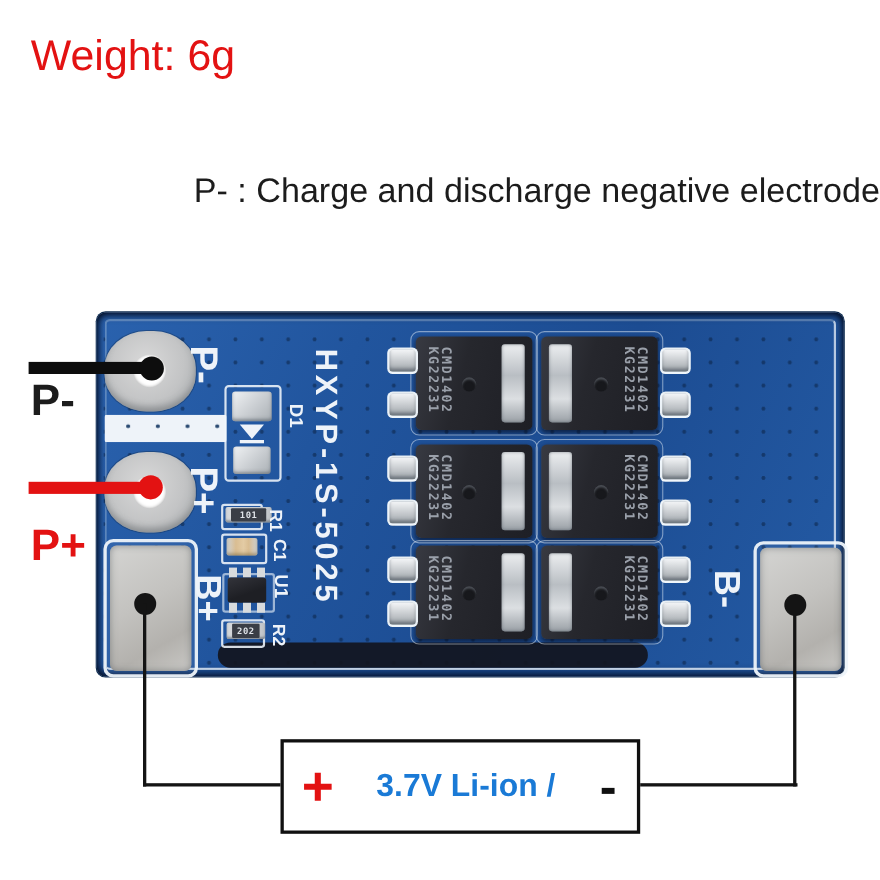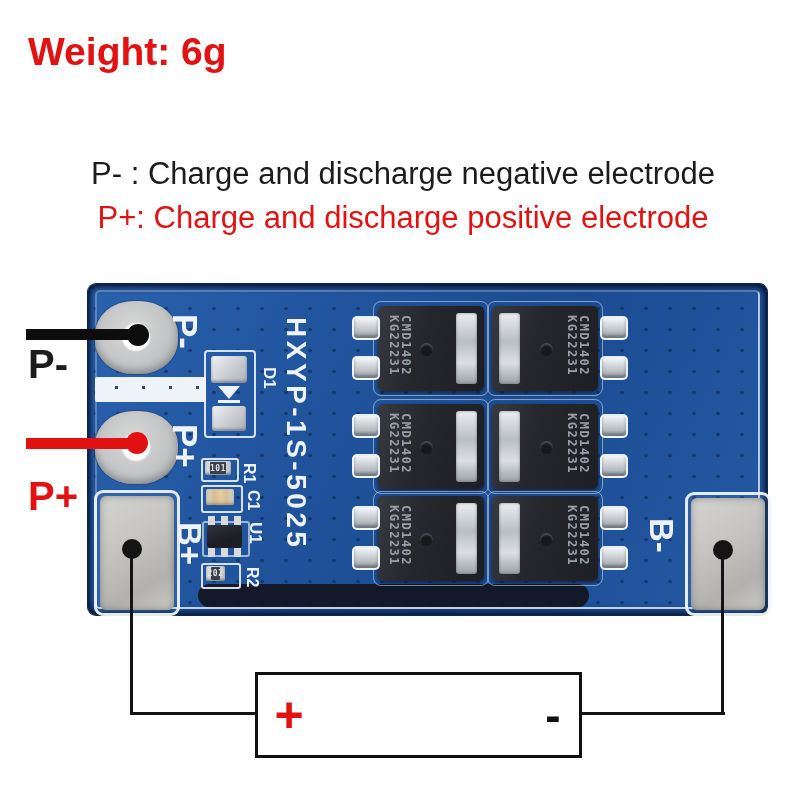--- a/index.html
+++ b/index.html
@@ -2,25 +2,25 @@
 <html style="--accent-red: #e31212; --text-black: #1c1c1c; --liion-blue: #1a7ad6; --lifepo-green: #4e9a17; --silk-white: #eef3f9;"><head>
 <meta charset="utf-8">
 <style>
   html,body{margin:0;padding:0;background:#fff;}
   #stage{position:relative;width:800px;height:800px;background:#fff;overflow:hidden;
          font-family:"Liberation Sans","DejaVu Sans",sans-serif;}
   .abs{position:absolute;}
   .rot{position:absolute;transform:rotate(90deg);transform-origin:top left;white-space:nowrap;}
 
   
-  .weight{left:28px;top:30px;font-size:39px;font-weight:bold;color:var(--accent-red);}
+  .weight{left:28px;top:30px;font-size:39px;font-weight:normal;color:var(--accent-red);}
   .badge{left:486px;top:24px;width:297px;height:75px;border:3.5px solid var(--accent-red);
          border-radius:18px;background:#fff;display:flex;align-items:center;justify-content:center;}
   .badge span{font-size:34px;font-weight:bold;color:var(--accent-red);letter-spacing:-0.5px;}
-  .note{left:0;top:0;width:800px;text-align:center;font-size:31px;padding-left:6px;box-sizing:border-box;}
+  .note{left:0;top:0;width:800px;text-align:right;font-size:31px;padding-left:6px;box-sizing:border-box;}
   .note.neg{top:156px;color:var(--text-black);}
   .note.pos{top:200px;color:var(--accent-red);}
 
   
   .wire{height:11px;width:112px;left:26px;}
   .wire.black{top:329px;background:#0d0d0d;}
   .wire.red{top:438px;background:var(--accent-red);}
   .wlabel{font-size:40px;font-weight:bold;left:28px;}
   .wlabel.neg{top:342px;color:var(--text-black);}
   .wlabel.pos{top:474px;color:var(--accent-red);}
@@ -55,21 +55,21 @@
   .outline{border:2px solid rgba(240,246,252,.88);border-radius:3px;}
   .smdpad{background:linear-gradient(135deg,#f0f2f4,#c9cdd1 55%,#aab0b5);border-radius:3px;
     box-shadow:inset 0 -2px 3px rgba(70,80,90,.5);}
   .tri-down{width:0;height:0;border-left:11px solid transparent;border-right:11px solid transparent;
     border-top:13px solid var(--silk-white);}
   .bar{background:var(--silk-white);}
   .chipband{position:absolute;left:5px;top:1px;right:5px;bottom:1px;background:#3a3e46;border-radius:1px;
     display:flex;align-items:center;justify-content:center;color:#dfe3e8;font-size:8px;font-weight:bold;
     font-family:"DejaVu Sans Mono",monospace;letter-spacing:0.5px;}
   .chip{background:linear-gradient(90deg,#d6d9dc,#c2c6ca);border-radius:2px;
-    box-shadow:inset 0 -2px 2px rgba(70,80,90,.5);}
+    box-shadow:inset 0 -2px 2px rgba(70,80,90,.5);padding-left:16px;}
   .ccap{background:linear-gradient(90deg,#cfd3d6,#d9bd92 30%,#e3cba4 55%,#d9bd92 72%,#cfd3d6);
     border-radius:2px;box-shadow:inset 0 -2px 3px rgba(120,100,60,.5);}
   .u1body{background:linear-gradient(160deg,#33343b,#1e1f24 60%);border-radius:3px;}
   .u1leads{height:9px;background:repeating-linear-gradient(90deg,#d8dbdd 0 7px,transparent 7px 13px);width:33px;}
 
   
   .fet{width:106px;height:85px;border-radius:5px;
     background:linear-gradient(105deg,#383a42,#26272d 40%,#1e1f25);
     box-shadow:0 2px 4px rgba(5,10,25,.6);}
   .fet::before{content:"";position:absolute;inset:-5px;border:1.5px solid rgba(232,240,248,.5);border-radius:8px;}
@@ -100,21 +100,20 @@
   .bminus{width:52px;text-align:center;font-size:46px;font-weight:bold;color:#101010;line-height:40px;}
 </style>
 </head>
 <body>
 
 <div id="stage">
 
   <div class="abs weight">Weight: 6g</div>
 
   <div class="abs note neg">P- : Charge and discharge negative electrode</div>
-  <div class="abs note pos">P+: Charge and discharge positive electrode</div>
 
   <div class="abs" id="board">
     <div class="abs silkborder"></div>
     <div class="abs darkstrip"></div>
 
     <div class="abs roundpad" style="left:7px;top:17px;"></div>
     <div class="abs roundpad" style="left:7px;top:127px;"></div>
     <div class="abs hole" style="left:33px;top:38px;"></div>
     <div class="abs hole" style="left:33px;top:148px;"></div>
     <div class="abs silkrect"></div>
@@ -233,17 +232,18 @@
   <div class="abs dot cline" style="left:122px;top:539px;width:20px;height:20px;"></div>
   <div class="abs dot cline" style="left:713px;top:540px;width:20px;height:20px;"></div>
   <div class="abs cline" style="left:130px;top:549px;width:3px;height:166px;"></div>
   <div class="abs cline" style="left:130px;top:712px;width:127px;height:3px;"></div>
   <div class="abs cline" style="left:721px;top:550px;width:3px;height:165px;"></div>
   <div class="abs cline" style="left:578px;top:712px;width:147px;height:3px;"></div>
 
   <div class="abs" id="batbox">
     <div class="bplus">+</div>
     <div class="bchem">
+      <div class="l1">3.7V Li-ion /</div>
     </div>
     <div class="bminus">-</div>
   </div>
 
 </div>
 
 </body></html>

